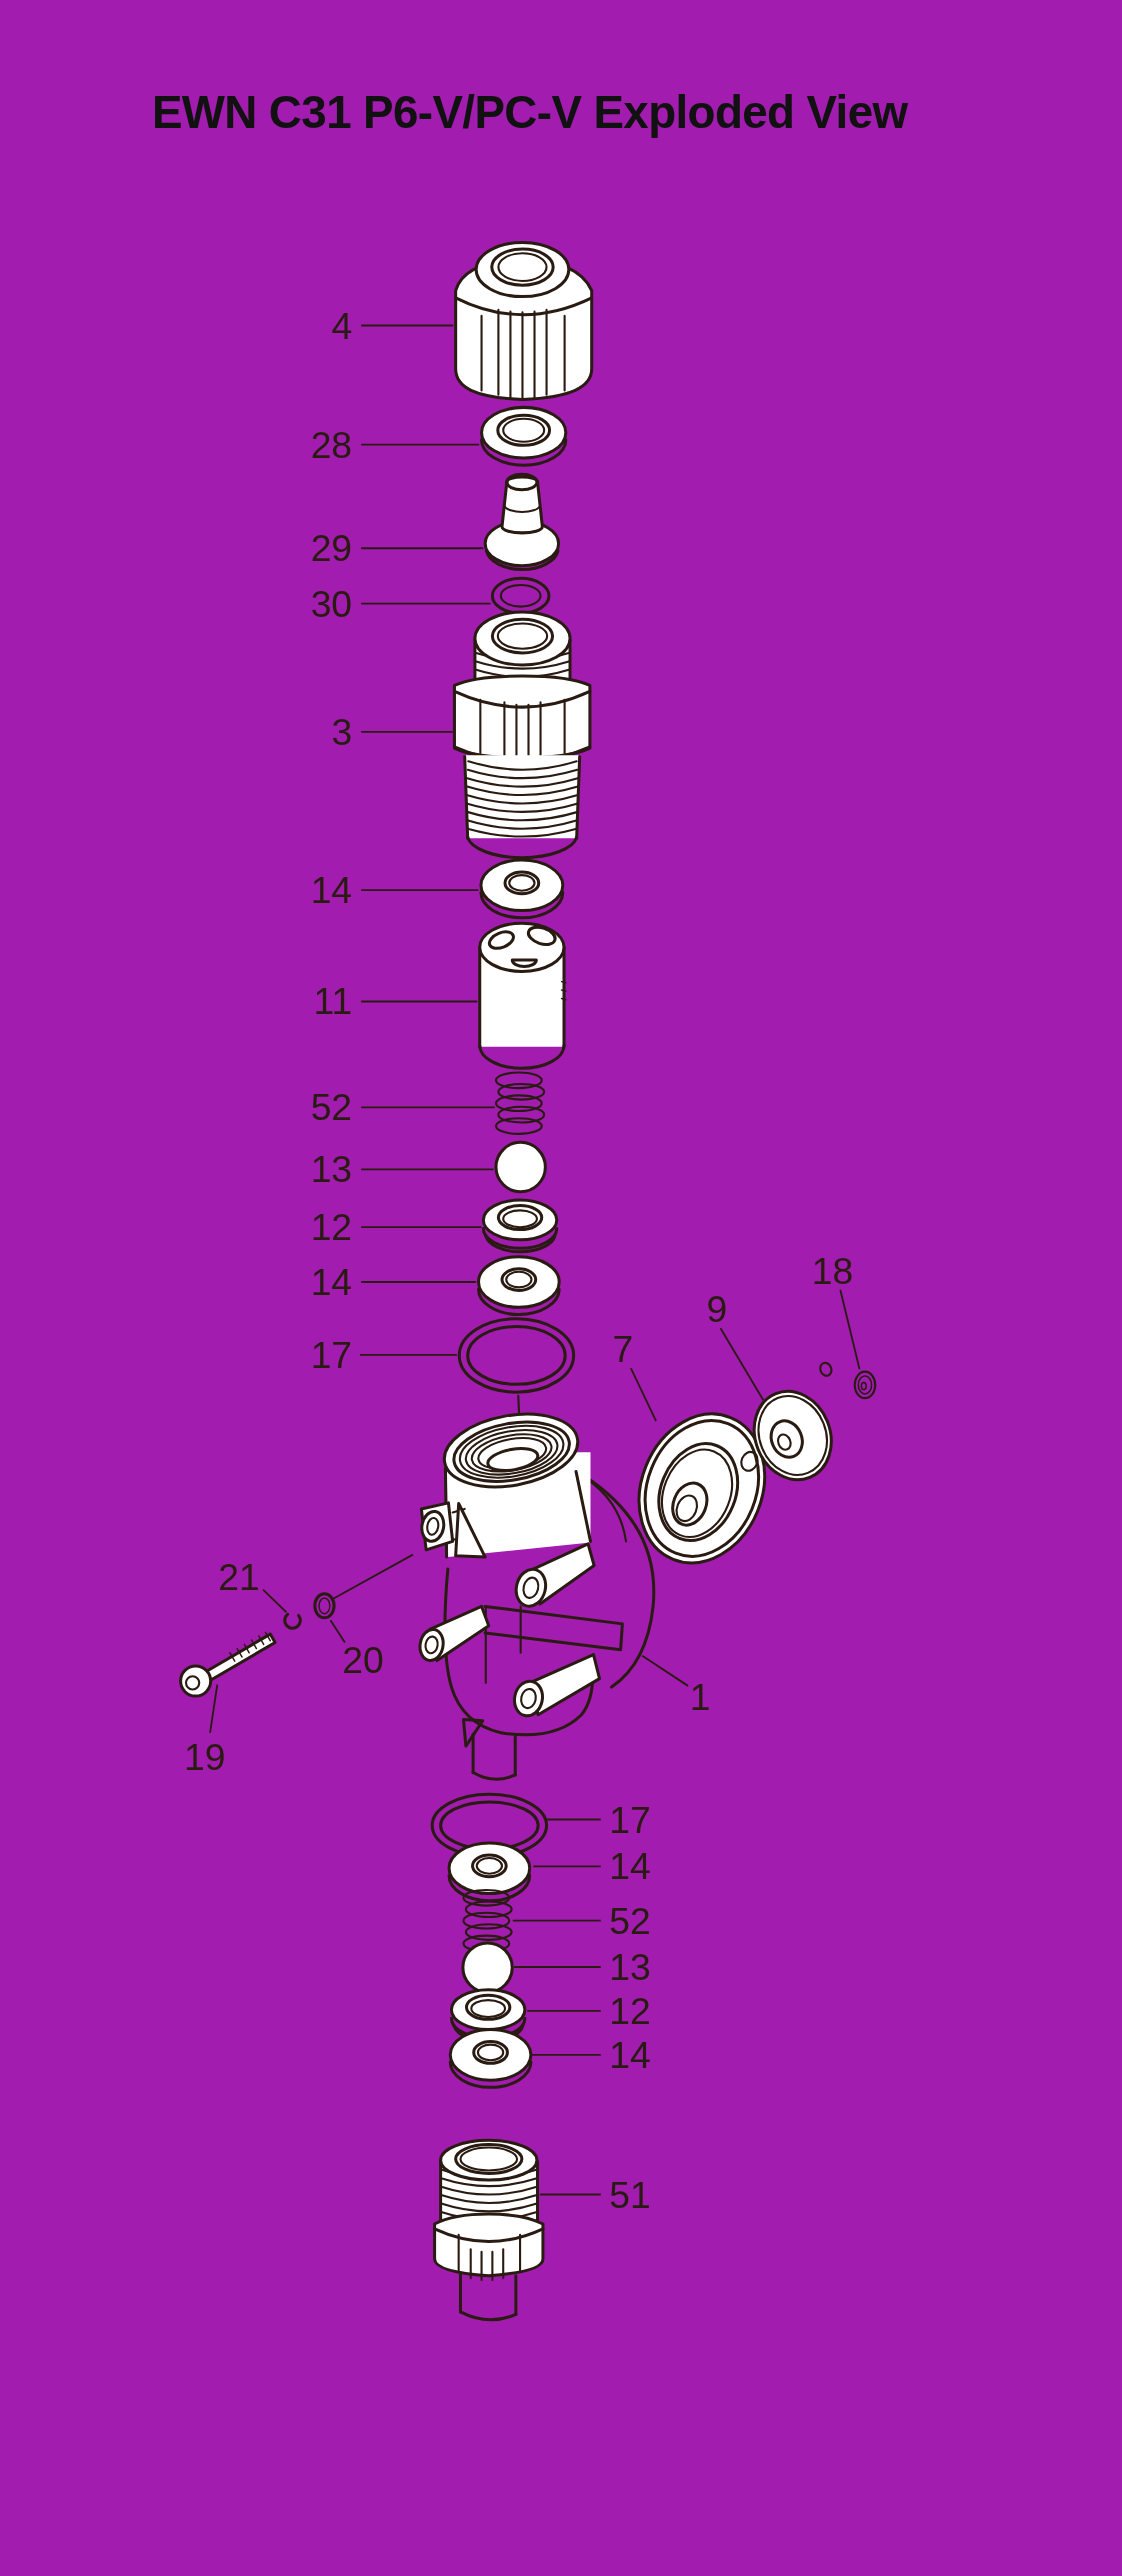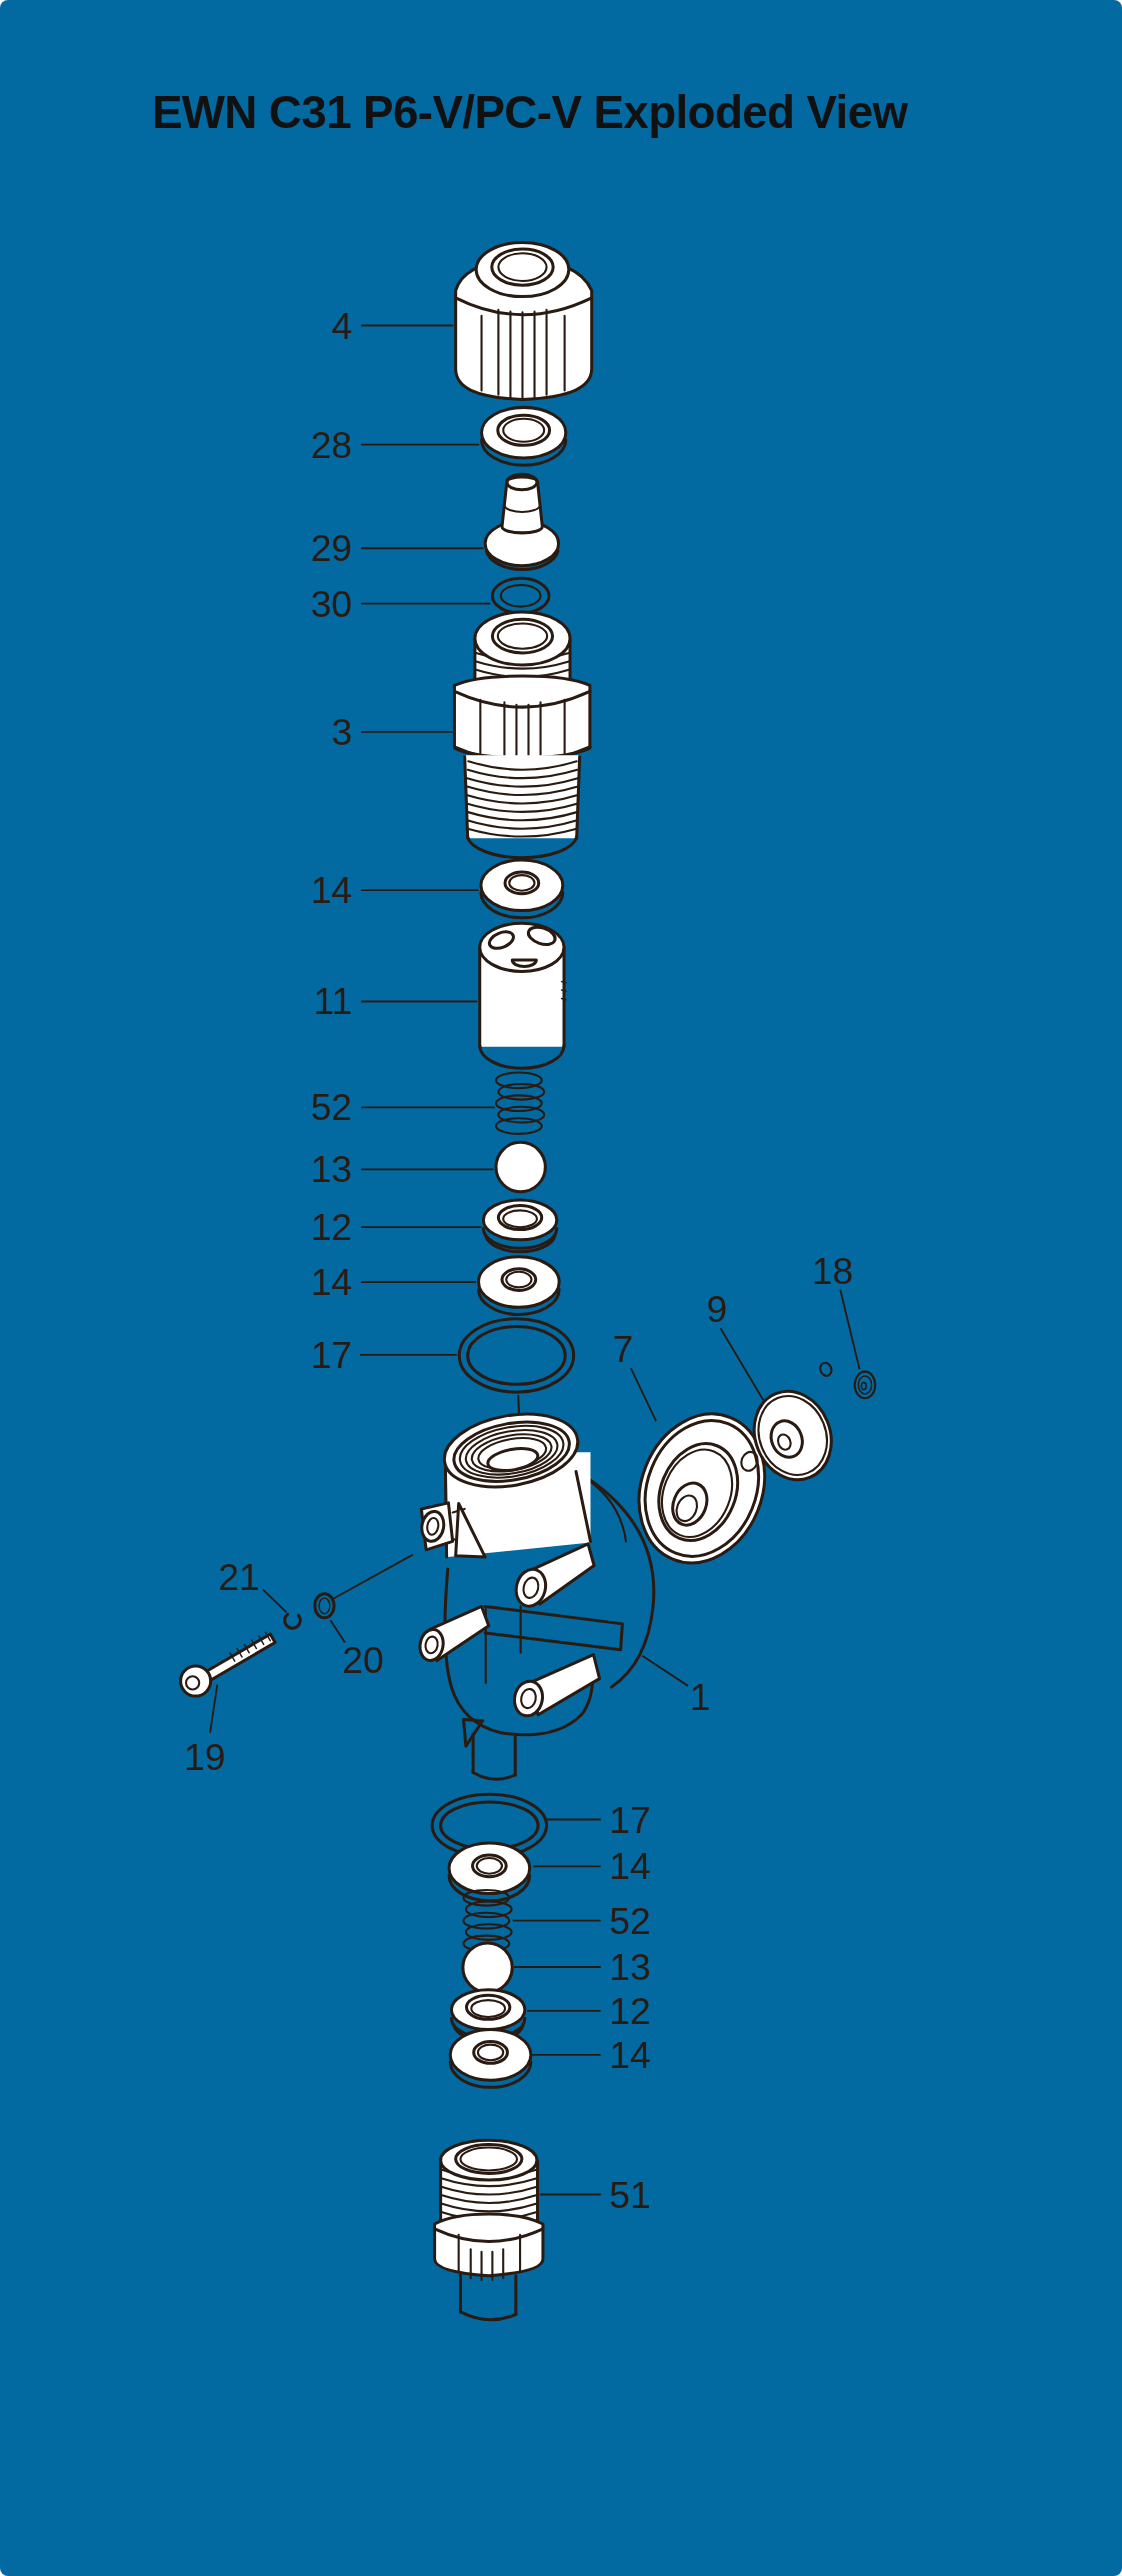--- a/index.html
+++ b/index.html
@@ -1,17 +1,17 @@
 <!DOCTYPE html>
 <html style="font-size:9.6px"><head>
 <meta charset="utf-8">
 <style>
   html,body{margin:0;padding:0;background:#ffffff;}
-  .page{position:relative;width:1122px;height:2576px;background:#0369a1;overflow:hidden;
-        font-family:"Liberation Sans",sans-serif;border-radius:8px;}
+  .page{position:relative;width:1122px;height:2576px;background:#a21caf;overflow:hidden;
+        font-family:"Liberation Sans",sans-serif;}
   svg{display:block}
   .s{stroke:#2a1b12;stroke-width:5;fill:none;stroke-linecap:round;stroke-linejoin:round}
   .s2{stroke-width:3.5}
   .s3{stroke-width:2.5}
   .sf{fill:#ffffff}
   .leader{stroke:#2a1b12;stroke-width:3;fill:none}
   .callout{font-family:"Liberation Sans",sans-serif;font-size:62px;fill:#2a1b12;
            dominant-baseline:central}
   .title-text{font-family:"Liberation Sans",sans-serif;font-size:76px;font-weight:bold;
               fill:#111111;dominant-baseline:central;letter-spacing:-1px}

